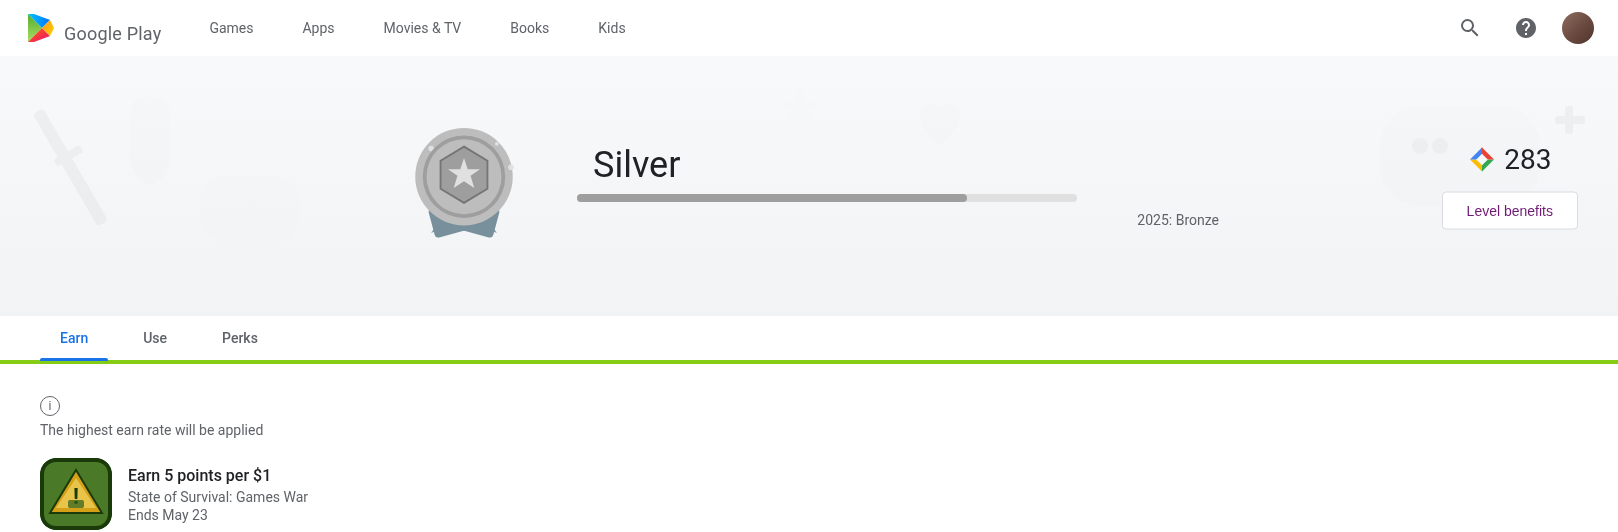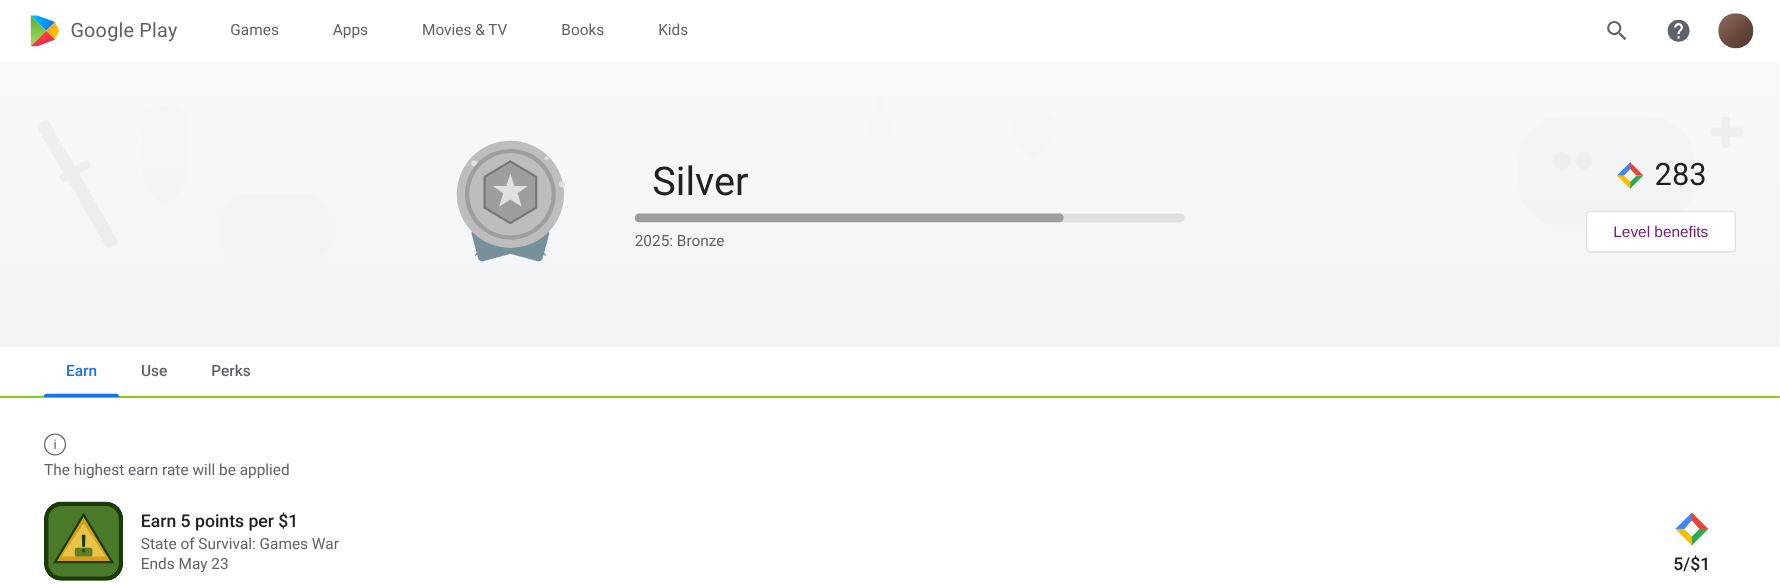--- a/index.html
+++ b/index.html
@@ -10,21 +10,21 @@
       display: flex;
       align-items: center;
       padding: 0 24px;
       height: 56px;
       background: #fff;
       position: relative;
       z-index: 10;
     }
     .logo-area {
       display: flex;
-      align-items: center;
+      align-items: flex-end;
       gap: 8px;
       margin-right: 32px;
     }
     .logo-triangle {
       width: 32px;
       height: 32px;
     }
     .logo-text {
       font-size: 18px;
       color: #5f6368;
@@ -136,20 +136,21 @@
     }
     .progress-bar-fill {
       height: 100%;
       background: #9e9e9e;
       border-radius: 4px;
       width: 78%;
     }
     .progress-label {
       font-size: 14px;
       color: #5f6368;
+      text-align: right;
     }
     .points-display {
       position: absolute;
       right: 40px;
       top: 50%;
       transform: translateY(-50%);
       display: flex;
       align-items: center;
       flex-direction: column;
       gap: 16px;
@@ -168,24 +169,24 @@
       border-radius: 4px;
       background: #fff;
       font-size: 14px;
       color: #701a75;
       cursor: pointer;
       white-space: nowrap;
     }
 
     
     .tabs-section {
-      border-bottom: 2px solid #84cc16;
+      border-bottom: 4px solid #84cc16;
       padding: 0 40px;
       display: flex;
-      gap: 0;
+      gap: 15px;
     }
     .tab {
       padding: 14px 20px;
       font-size: 14px;
       color: #5f6368;
       cursor: pointer;
       position: relative;
       font-weight: 500;
     }
     .tab.active {
@@ -446,30 +447,14 @@
         <text x="36" y="46" font-size="22" text-anchor="middle" fill="#1a3a0a" font-weight="bold">!</text>
 
         <rect x="28" y="42" width="16" height="8" rx="2" fill="#2a5e1a" opacity="0.7"></rect>
       </svg>
     </div>
     <div class="earn-item-info">
       <div class="earn-item-title">Earn 5 points per $1</div>
       <div class="earn-item-subtitle">State of Survival: Games War</div>
       <div class="earn-item-ends">Ends May 23</div>
     </div>
-    <div class="earn-item-points">
-
-      <svg width="36" height="36" viewBox="0 0 36 36">
-        <polygon points="18,3 33,18 18,33 3,18" fill="none"></polygon>
-        <polygon points="18,3 25,18 18,10" fill="#ea4335"></polygon>
-        <polygon points="18,3 11,18 18,10" fill="#4285f4"></polygon>
-        <polygon points="25,18 33,18 18,33 18,25" fill="#34a853"></polygon>
-        <polygon points="11,18 3,18 18,33 18,25" fill="#fbbc04"></polygon>
-        <polygon points="18,3 33,18 25,18 18,10" fill="#ea4335"></polygon>
-        <polygon points="18,3 3,18 11,18 18,10" fill="#4285f4"></polygon>
-        <polygon points="18,33 25,18 18,25" fill="#34a853"></polygon>
-        <polygon points="18,33 11,18 18,25" fill="#fbbc04"></polygon>
-        <polygon points="11,18 25,18 18,10 18,25" fill="rgba(255,255,255,0.2)"></polygon>
-      </svg>
-      <span class="points-value">5/$1</span>
-    </div>
   </div>
 </div>
 
 </body></html>

